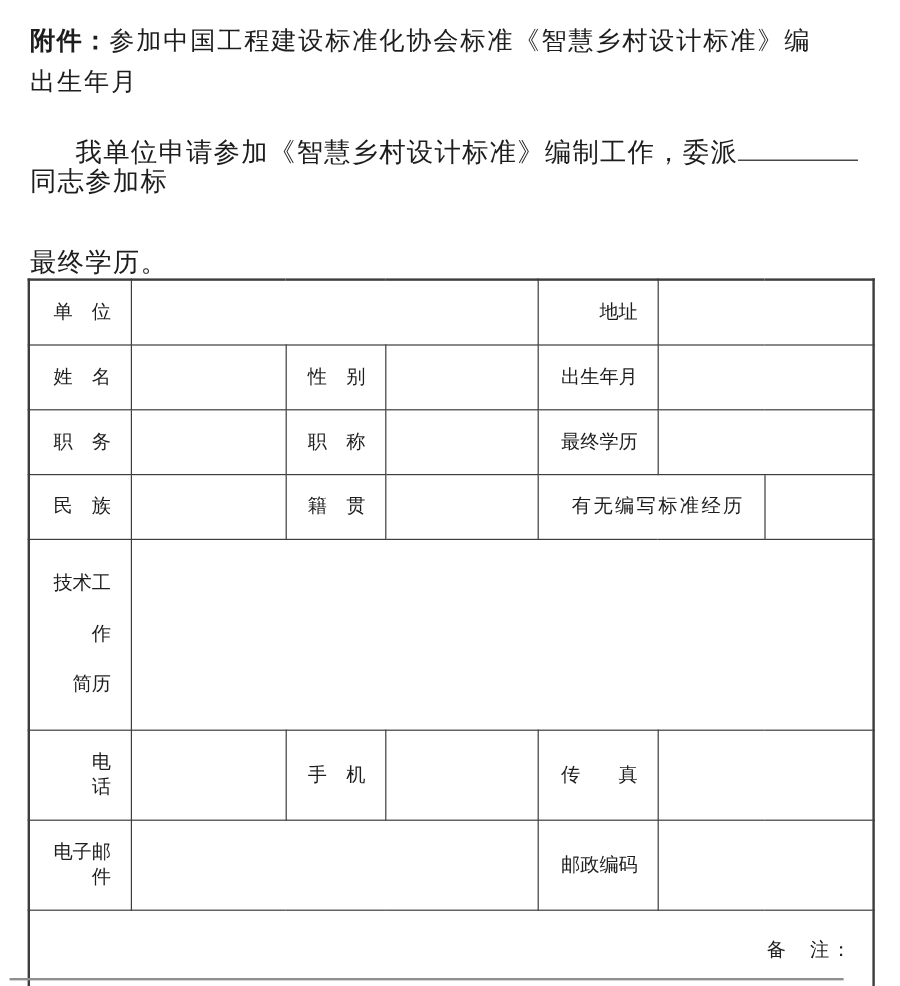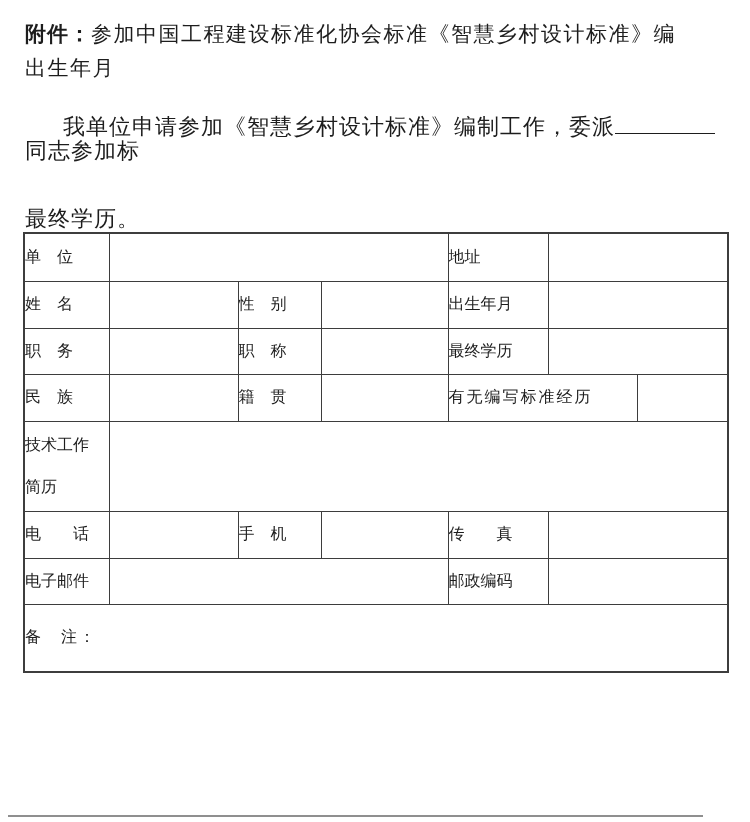--- a/index.html
+++ b/index.html
@@ -43,23 +43,23 @@
   table.app-table{
     position:absolute;left:23px;top:232px;
     width:704px;
     border-collapse:collapse;
     table-layout:fixed;
     border:2px solid var(--border);
   }
   table.app-table td{
     border:1px solid var(--border);
     font-size:16px;
-    text-align:left;
+    text-align:right;
     vertical-align:middle;
-    padding:0;
+    padding:16px;
     overflow:hidden;
   }
   td.spread{letter-spacing:2px;}
   td.two-line div{line-height:42px;}
   td.remarks{
     text-align:left;
     padding-left:5px;
     letter-spacing:2px;
   }
   .footer-rule{

